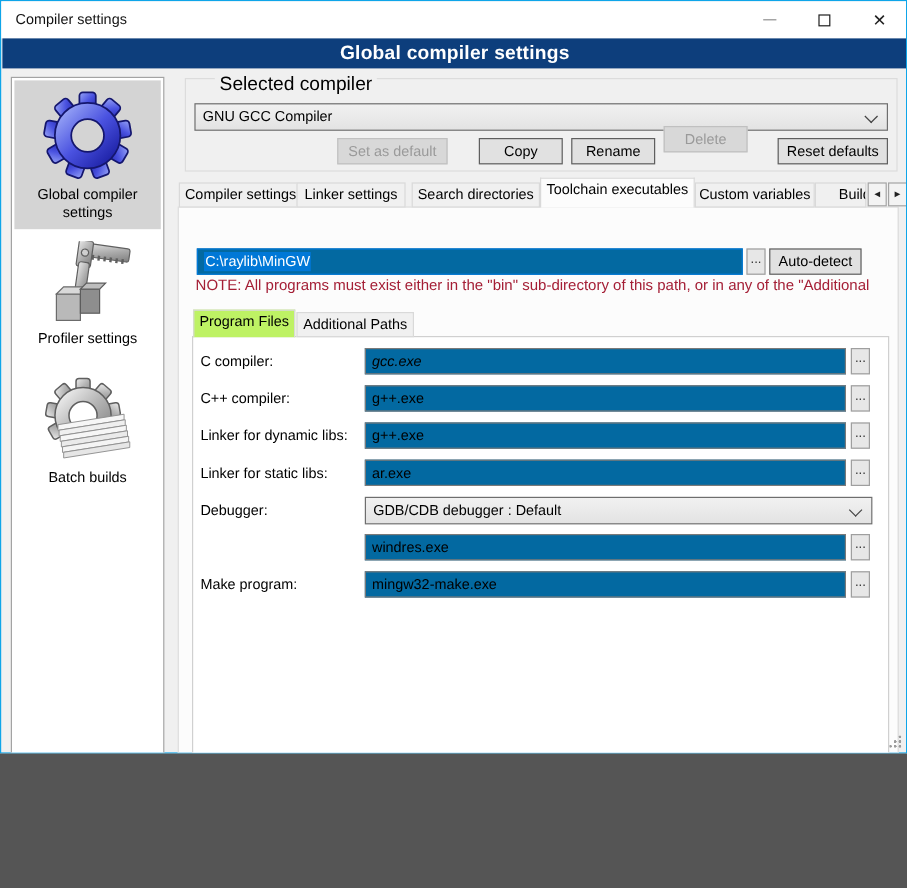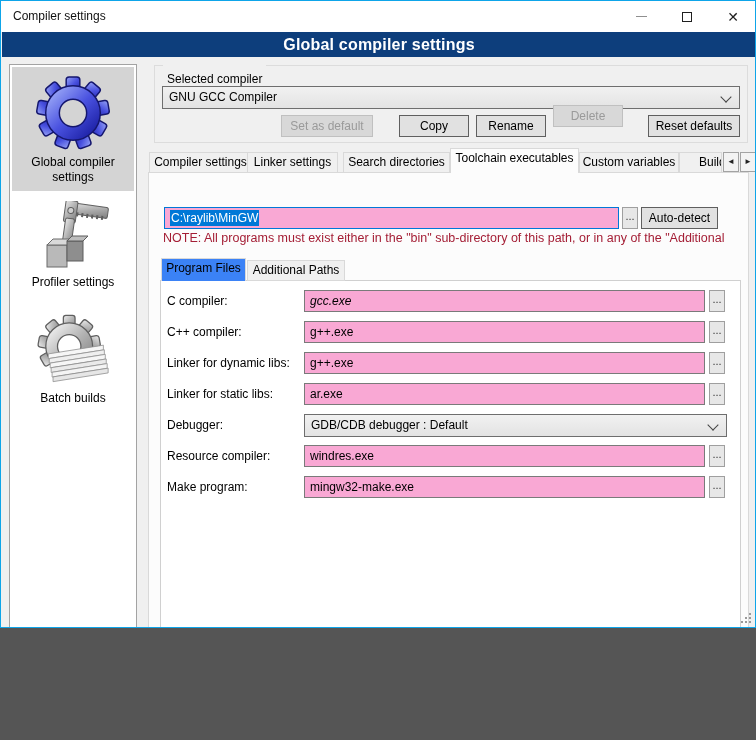--- a/index.html
+++ b/index.html
@@ -29,48 +29,48 @@
   .side-item .lbl{display:block;line-height:15px;font-size:12px;color:#000;padding:0 4px;}
   .si-0{top:2px;height:124px;background:#d4d4d4;}
   .si-0 .icon-wrap{padding-top:7px;}
   .si-0 .lbl{margin-top:3px;}
   .si-1{top:130px;height:98px;}
   .si-1 .icon-wrap{padding-top:6px;}
   .si-2{top:244px;height:104px;}
   .si-2 .icon-wrap{padding-top:4px;}
   
   .groupbox{position:absolute;border:1px solid #dcdcdc;box-sizing:border-box;}
-  .grouplabel{position:absolute;top:-8px;left:8px;padding:14px 4px;font-size:12px;}
+  .grouplabel{position:absolute;top:-8px;left:24px;padding:4px 4px;font-size:16px;}
   .gl-grey{background:#f0f0f0;}
   .gl-white{background:#fcfcfc;}
   
   .btn{position:absolute;height:22px;background:#e1e1e1;border:1px solid #5f5f5f;box-sizing:border-box;
        font-size:12px;text-align:center;line-height:20px;cursor:default;}
   .btn.disabled{background:#d8d8d8;border-color:#c0c0c0;color:#9a9a9a;}
   .smallbtn{position:absolute;width:16px;height:22px;background:#e7e7e7;border:1px solid #9f9f9f;
             box-sizing:border-box;text-align:center;line-height:16px;font-size:11px;color:#333;}
   
   .combo{position:absolute;height:23px;background:linear-gradient(#f1f1f1,#e3e3e3);
          border:1px solid #6e6e6e;box-sizing:border-box;line-height:21px;padding-left:6px;}
   .chev{position:absolute;right:9px;top:6px;width:7px;height:7px;
         border-right:1.4px solid #444;border-bottom:1.4px solid #444;transform:rotate(45deg);}
-  .field{position:absolute;height:22px;background:#f9a8d4;border:1px solid #7a7a7a;box-sizing:border-box;
+  .field{position:absolute;height:22px;background:#0369a1;border:1px solid #7a7a7a;box-sizing:border-box;
          line-height:20px;padding-left:5px;font-size:12px;}
   .field.focused{border-color:#0078d7;}
   .sel-text{background:#0078d7;color:#fff;padding:1px 1px;}
   
   .tab{position:absolute;top:151px;height:21px;background:#f0f0f0;border:1px solid #d9d9d9;
        box-sizing:border-box;text-align:center;line-height:19px;font-size:12px;white-space:nowrap;
        overflow:hidden;z-index:1;}
   .tab.sel{top:147px;height:25px;background:#fcfcfc;border-bottom:none;z-index:3;}
   .tabpage{position:absolute;left:147px;top:171px;width:601px;height:517px;background:#fcfcfc;
            border:1px solid #d9d9d9;box-sizing:border-box;z-index:0;}
   .subtab{position:absolute;height:21px;background:#f0f0f0;border:1px solid #d9d9d9;box-sizing:border-box;
           text-align:center;line-height:19px;font-size:12px;z-index:2;}
-  .subtab.sel{background:#3b82f6;border-bottom:none;z-index:4;height:23px;}
+  .subtab.sel{background:#bef264;border-bottom:none;z-index:4;height:23px;}
   .subpanel{position:absolute;left:159px;top:279px;width:581px;height:396px;background:#fff;
             border:1px solid #d0d0d0;box-sizing:border-box;z-index:1;}
   .scrollarrow{position:absolute;top:151px;width:16px;height:20px;background:#f3f3f3;
                border:1px solid #a3a3a3;box-sizing:border-box;font-size:8px;line-height:18px;
                text-align:center;color:#222;z-index:3;}
   
   .row-label{position:absolute;left:166px;font-size:12px;line-height:22px;z-index:2;}
   .note{position:absolute;left:162px;top:230px;width:582px;white-space:nowrap;overflow:hidden;
         color:#a41e35;font-size:12.5px;z-index:2;}
   
@@ -251,21 +251,20 @@
   <span class="row-label" style="top:382px;">Linker for static libs:</span>
   <div class="field z2" style="left:303px;top:382px;width:401px;"><span>ar.exe</span></div>
   <div class="smallbtn z2" style="left:708px;top:382px;">...</div>
 
   <span class="row-label" style="top:413px;">Debugger:</span>
   <div class="combo z2" style="left:303px;top:413px;width:423px;">
     <span>GDB/CDB debugger : Default</span>
     <span class="chev"></span>
   </div>
 
-  <span class="row-label" style="top:444px;">Resource compiler:</span>
   <div class="field z2" style="left:303px;top:444px;width:401px;"><span>windres.exe</span></div>
   <div class="smallbtn z2" style="left:708px;top:444px;">...</div>
 
   <span class="row-label" style="top:475px;">Make program:</span>
   <div class="field z2" style="left:303px;top:475px;width:401px;"><span>mingw32-make.exe</span></div>
   <div class="smallbtn z2" style="left:708px;top:475px;">...</div>
 
   <div class="footer-sep"></div>
   <div class="btn" style="left:584px;top:708px;width:73px;height:24px;line-height:22px;">OK</div>
   <div class="btn" style="left:670px;top:708px;width:73px;height:24px;line-height:22px;">Cancel</div>

